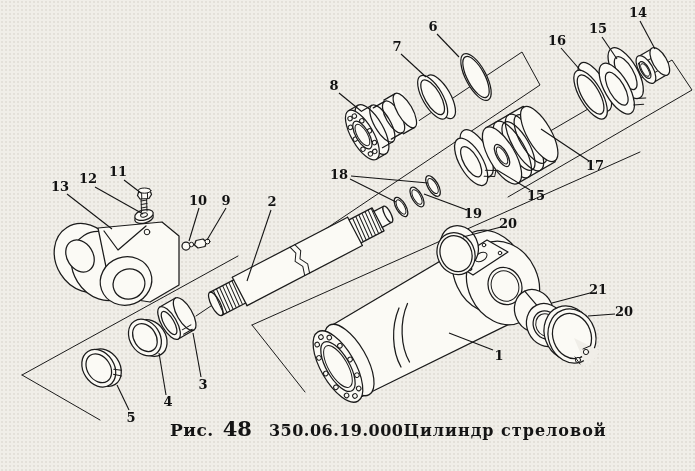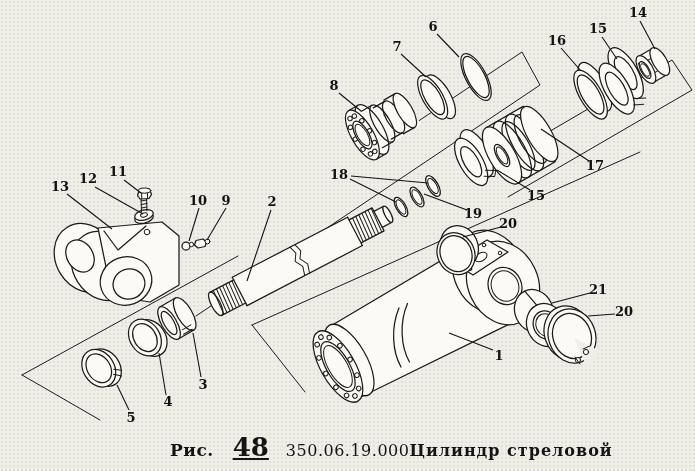--- a/index.html
+++ b/index.html
@@ -13,26 +13,26 @@
     background-image:radial-gradient(circle,rgba(150,143,128,0.22) 0.6px,rgba(0,0,0,0) 0.9px);
     background-size:4px 4px;
   }
   #diagram{position:absolute;left:0;top:0;}
   .ln{stroke:#1b1b1b;stroke-width:1.25;fill:none;stroke-linecap:round;stroke-linejoin:round;}
   .fillp{fill:#fbfaf5;}
   .thin{stroke-width:1.0;}
   .lead{stroke:#141414;stroke-width:1.1;fill:none;}
   .callout{font:700 13px "DejaVu Serif","Liberation Serif",serif;fill:#111;}
   #caption{
-    position:absolute;left:170px;top:432px;display:flex;align-items:baseline;
+    position:absolute;left:170px;top:416px;display:flex;align-items:baseline;
     color:#141414;white-space:nowrap;
   }
   #caption .fig{font-size:17px;font-weight:800;letter-spacing:0.5px;}
-  #caption .num{font-size:26px;font-weight:800;margin-left:19px;text-decoration:underline;}
-  #caption .code{font-size:16px;font-weight:400;margin-left:17px;letter-spacing:0.5px;}
+  #caption .num{font-size:21px;font-weight:800;margin-left:9px;}
+  #caption .code{font-size:16px;font-weight:700;margin-left:17px;letter-spacing:0.5px;}
   #caption .title{font-size:16px;font-weight:700;letter-spacing:1px;}
 </style>
 </head>
 <body>
 
 <div id="stage">
 <svg id="diagram" width="695" height="471" viewBox="0 0 695 471">
 
   <g class="ln thin">
     <path d="M22 375 L238 256"></path>

